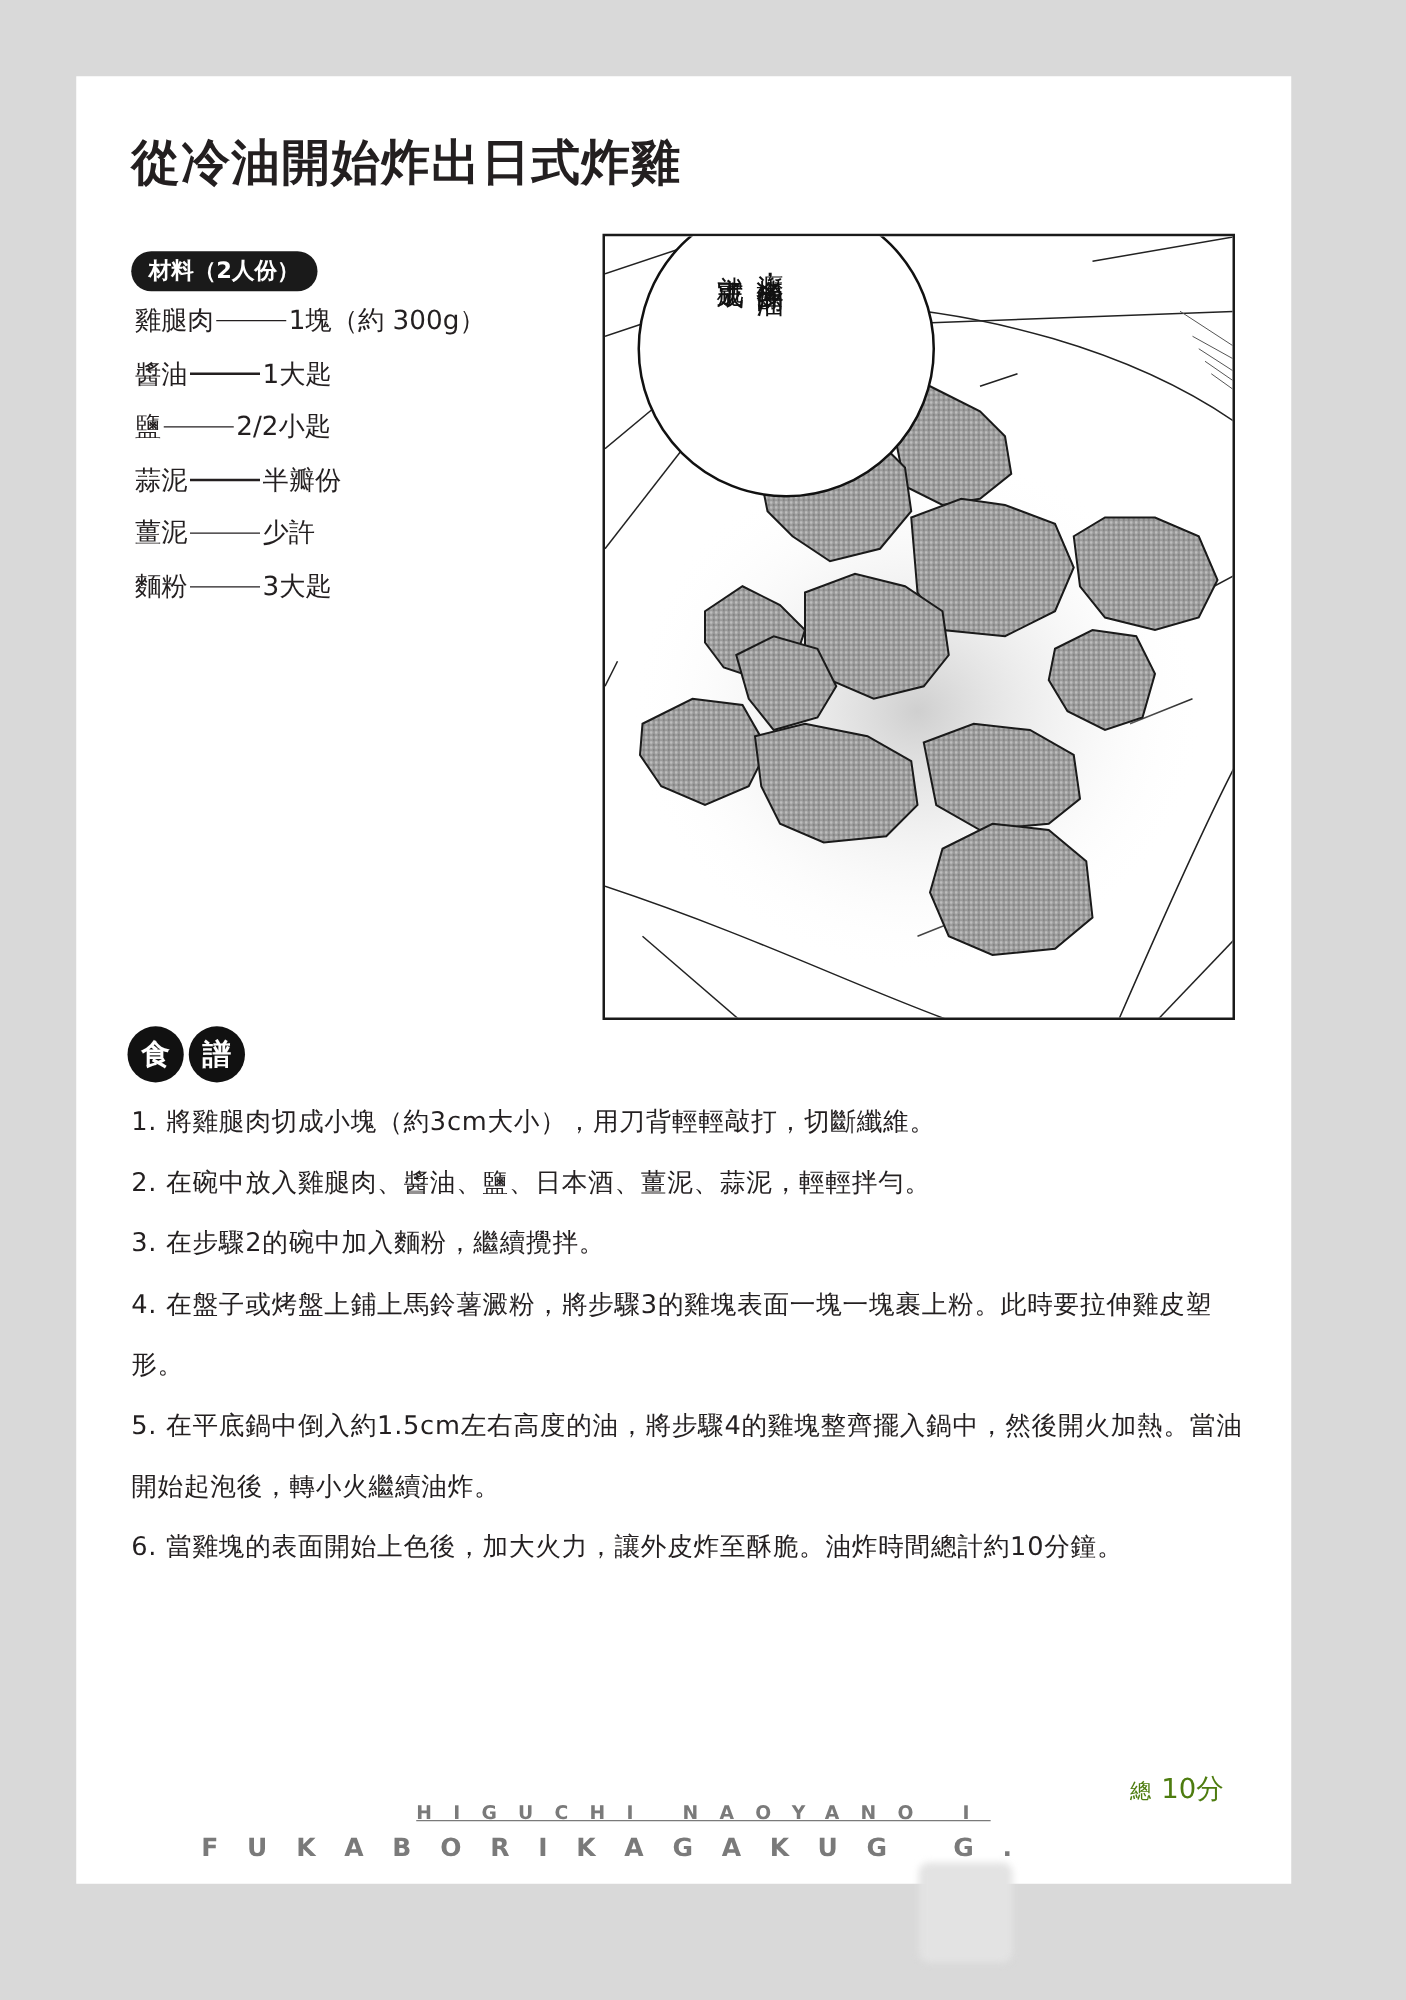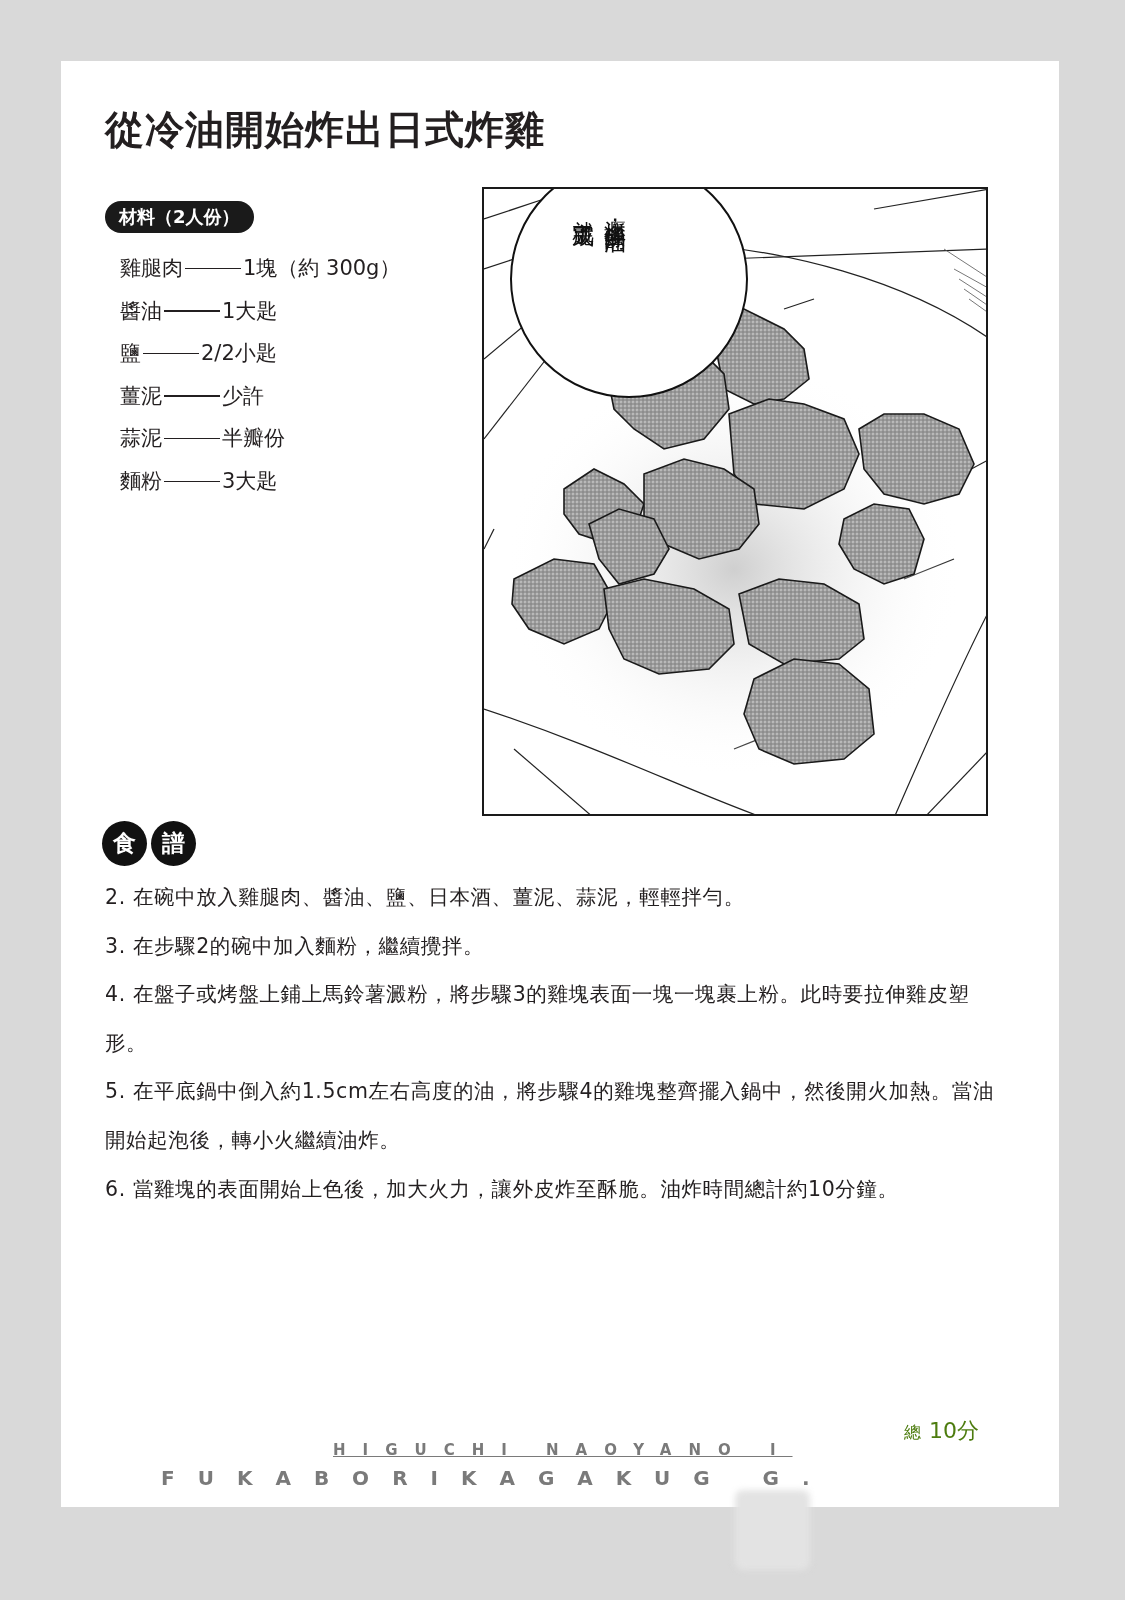--- a/index.html
+++ b/index.html
@@ -9,21 +9,20 @@
       position: relative;
       overflow: hidden;
       font-family: "DejaVu Sans", sans-serif;
       color: #231f20;
     }
     .page {
       position: absolute;
       left: 61px; top: 61px;
       width: 972px; height: 1446px;
       background: #ffffff;
-      padding-left: 26px;
     }
     .title {
       position: absolute;
       left: 44px; top: 42px;
       font-size: 39px;
       font-weight: bold;
       letter-spacing: 1px;
       color: #231f20;
       margin: 0;
     }
@@ -36,21 +35,21 @@
       color: #fff;
       border-radius: 16px;
       font-size: 18px;
       font-weight: bold;
       line-height: 32px;
       white-space: nowrap;
     }
     .ing-list {
       position: absolute;
       left: 43px; top: 170px;
-      margin: 16px; padding: 0;
+      margin: 4px; padding: 0;
       list-style: none;
     }
     .ing-list li {
       height: 42.6px;
       font-size: 21px;
       line-height: 42.6px;
       white-space: nowrap;
       display: flex;
       align-items: center;
     }
@@ -164,28 +163,28 @@
         <span>醬油</span>
         <span class="dash"></span>
         <span>1大匙</span>
       </li>
     <li>
         <span>鹽</span>
         <span class="dash"></span>
         <span>2/2小匙</span>
       </li>
     <li>
+        <span>蒜泥</span>
+        <span class="dash"></span>
+        <span>半瓣份</span>
+      </li>
+    <li>
         <span>薑泥</span>
         <span class="dash"></span>
         <span>少許</span>
-      </li>
-    <li>
-        <span>蒜泥</span>
-        <span class="dash"></span>
-        <span>半瓣份</span>
       </li>
     <li>
         <span>麵粉</span>
         <span class="dash"></span>
         <span>3大匙</span>
       </li>
   </ul>
 
   <div class="panel">
     <svg width="506" height="629" viewBox="0 0 506 629">
@@ -249,20 +248,21 @@
     <div class="bubble-text" style="right: 358px;">瀝掉多餘的油，</div>
     <div class="bubble-text" style="right: 390px;">就完成了！</div>
   </div>
 
   <div class="recipe-badges">
     <span>食</span>
     <span>譜</span>
   </div>
 
   <ol class="steps">
+    <li>1. 將雞腿肉切成小塊（約3cm大小），用刀背輕輕敲打，切斷纖維。</li>
     <li>2. 在碗中放入雞腿肉、醬油、鹽、日本酒、薑泥、蒜泥，輕輕拌勻。</li>
     <li>3. 在步驟2的碗中加入麵粉，繼續攪拌。</li>
     <li>4. 在盤子或烤盤上鋪上馬鈴薯澱粉，將步驟3的雞塊表面一塊一塊裹上粉。此時要拉伸雞皮塑形。</li>
     <li>5. 在平底鍋中倒入約1.5cm左右高度的油，將步驟4的雞塊整齊擺入鍋中，然後開火加熱。當油開始起泡後，轉小火繼續油炸。</li>
     <li>6. 當雞塊的表面開始上色後，加大火力，讓外皮炸至酥脆。油炸時間總計約10分鐘。</li>
   </ol>
 
   <div class="total-time">
     <span class="prefix">總</span><span>10分</span>
   </div>

